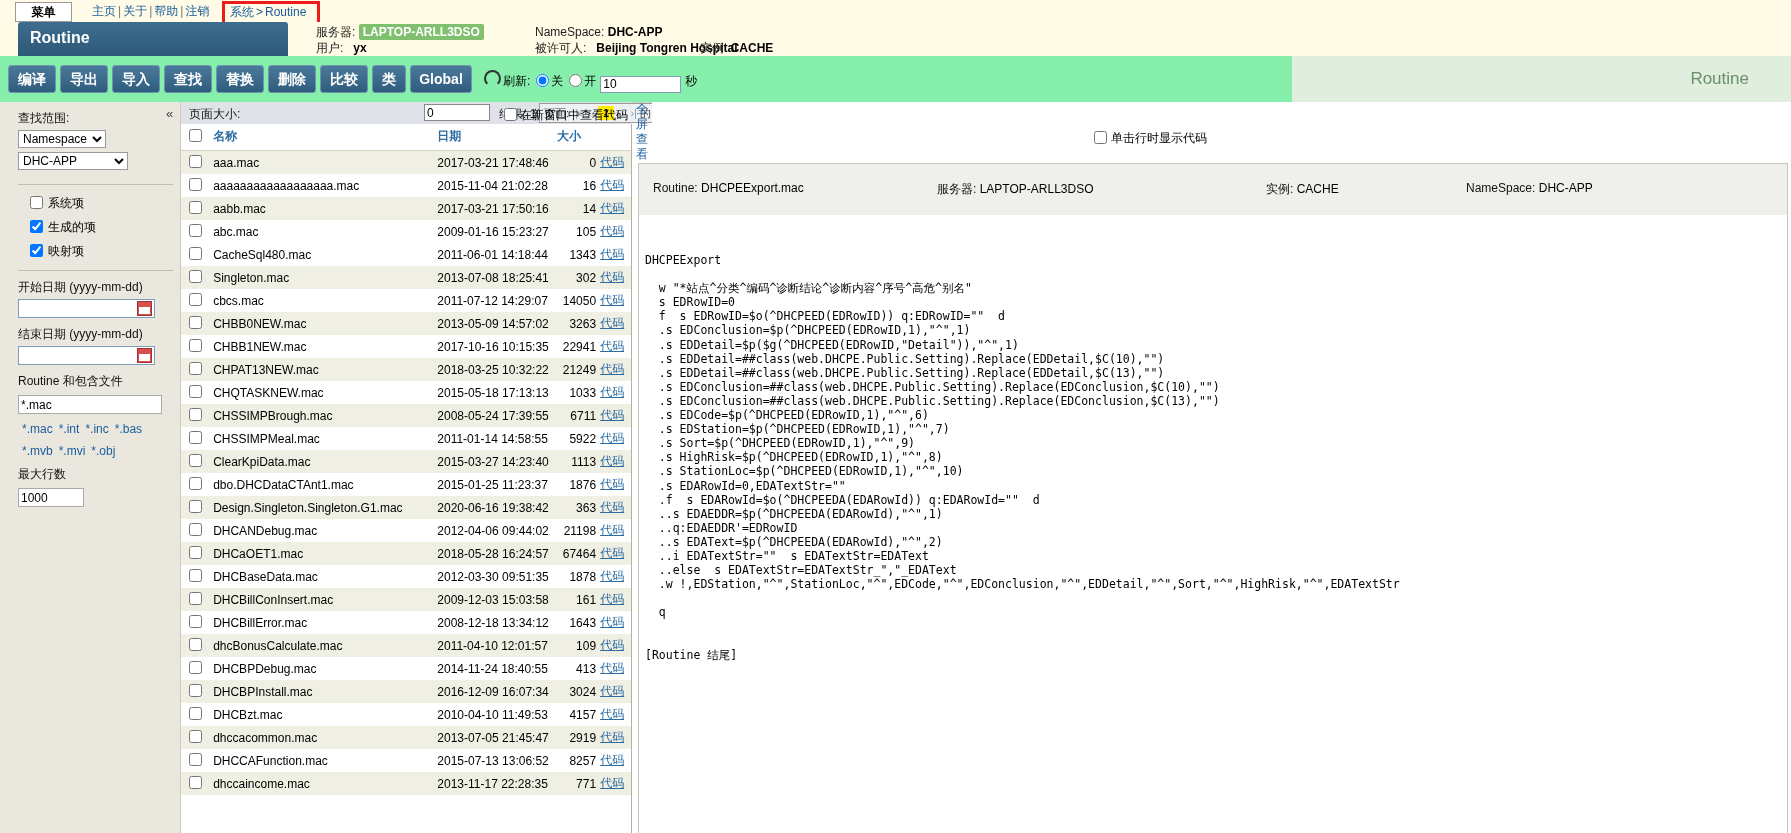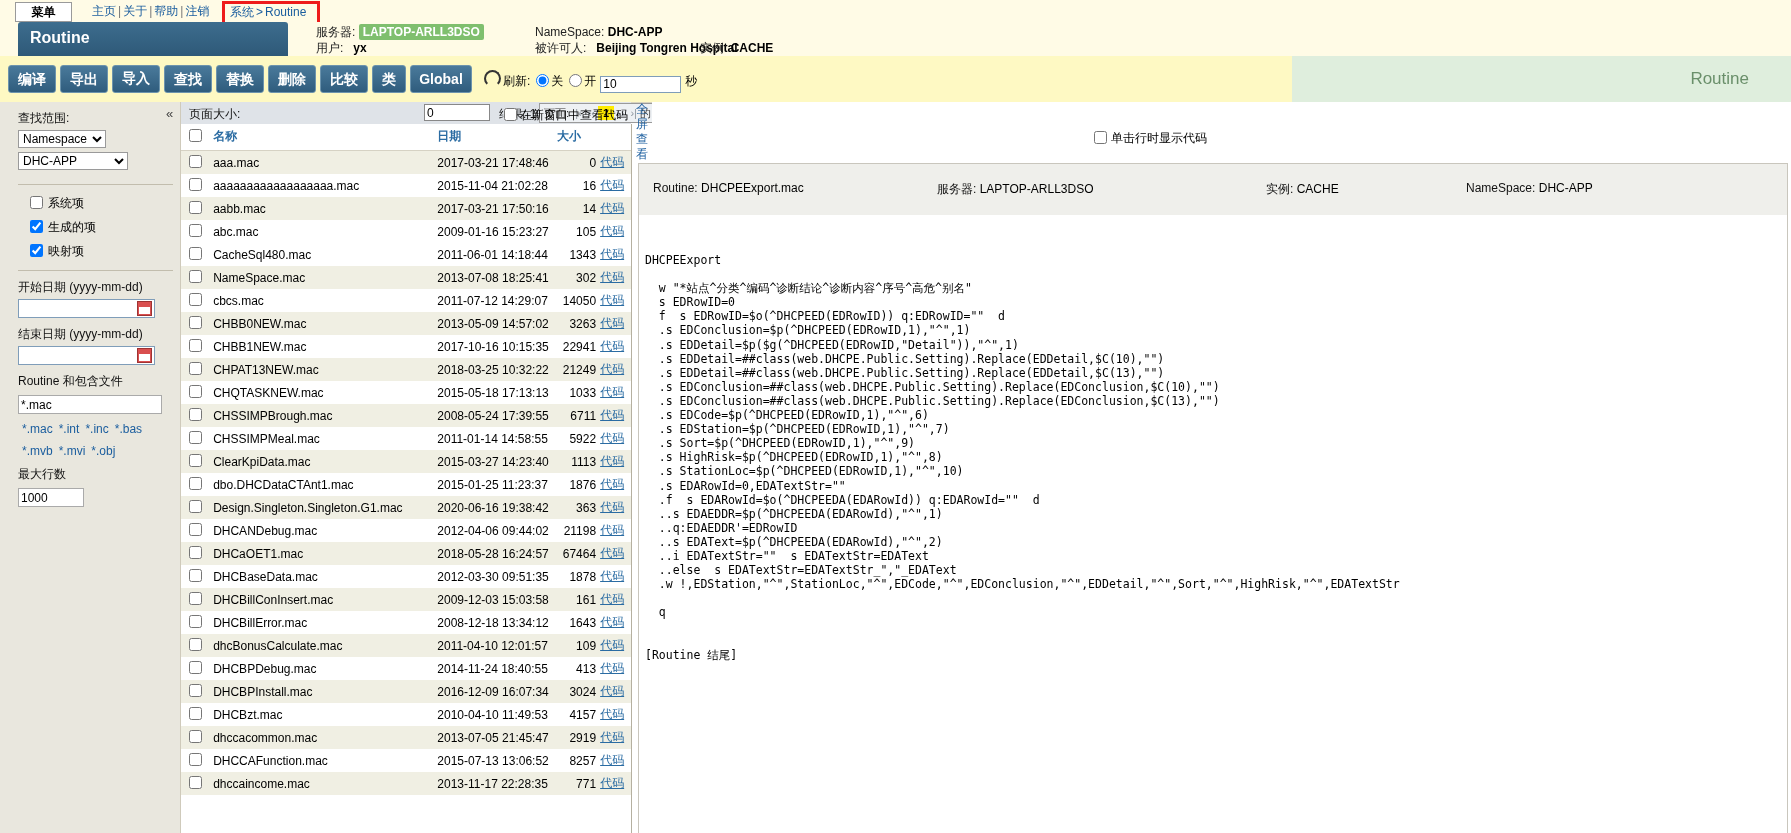--- a/index.html
+++ b/index.html
@@ -62,21 +62,21 @@
     background:#7fbf6e;color:#fff;font-weight:bold;
     padding:1px 4px;border-radius:2px;
   }
   .ns-block{position:absolute;left:535px;top:2px;font-size:12px;line-height:16px;}
   .ns-block2{position:absolute;left:535px;top:18px;font-size:12px;line-height:16px;}
   .inst-block{position:absolute;left:700px;top:18px;font-size:12px;line-height:16px;}
 
   
   .toolbar{
     position:absolute;left:0;top:56px;width:1791px;height:46px;
-    background:#fef9c3;border-bottom:1px solid #d8d3bf;
+    background:#86efac;border-bottom:1px solid #d8d3bf;
   }
   .tbtn{
     position:absolute;top:9px;height:26px;
     background:linear-gradient(#4a7a9b,#2f5c7d);
     border:1px solid #6d94ad;border-radius:3px;
     color:#fff;font-size:14px;font-weight:bold;
     text-align:center;line-height:26px;cursor:pointer;
   }
   .refresh-wrap{position:absolute;left:484px;top:14px;font-size:12px;}
   .refresh-ico{
@@ -256,21 +256,21 @@
   </div>
   <div class="inst-block">
     <span class="lbl">实例:</span>
     <span class="val">CACHE</span>
   </div>
 </div>
 
 <div class="toolbar">
   <div class="tbtn" style="left:8px;width:46px;">编译</div>
   <div class="tbtn" style="left:60px;width:46px;">导出</div>
-  <div class="tbtn" style="left:112px;width:46px;font-family:Liberation Mono, monospace;">导入</div>
+  <div class="tbtn" style="left:112px;width:46px;">导入</div>
   <div class="tbtn" style="left:164px;width:46px;">查找</div>
   <div class="tbtn" style="left:216px;width:46px;">替换</div>
   <div class="tbtn" style="left:268px;width:46px;">删除</div>
   <div class="tbtn" style="left:320px;width:46px;">比较</div>
   <div class="tbtn" style="left:372px;width:32px;">类</div>
   <div class="tbtn" style="left:410px;width:60px;">Global</div>
 
   <div class="refresh-wrap">
     <span class="refresh-ico"></span><span>刷新:</span><input type="radio" name="rf" checked="" style=""><span>关</span><input type="radio" name="rf" style=""><span>开</span><input class="sec-input" type="text" value="10" style=""><span style="margin-left:4px;">秒</span>
   </div>
@@ -376,21 +376,21 @@
         </tr>
         <tr>
           <td class="cbcell"><input type="checkbox" style=""></td>
           <td class="namecell">CacheSql480.mac</td>
           <td class="datecell">2011-06-01 14:18:44</td>
           <td class="sizecell">1343</td>
           <td class="codecell"><a href="#">代码</a></td>
         </tr>
         <tr class="alt">
           <td class="cbcell"><input type="checkbox" style=""></td>
-          <td class="namecell">NameSpace.mac</td>
+          <td class="namecell">Singleton.mac</td>
           <td class="datecell">2013-07-08 18:25:41</td>
           <td class="sizecell">302</td>
           <td class="codecell"><a href="#">代码</a></td>
         </tr>
         <tr>
           <td class="cbcell"><input type="checkbox" style=""></td>
           <td class="namecell">cbcs.mac</td>
           <td class="datecell">2011-07-12 14:29:07</td>
           <td class="sizecell">14050</td>
           <td class="codecell"><a href="#">代码</a></td>

